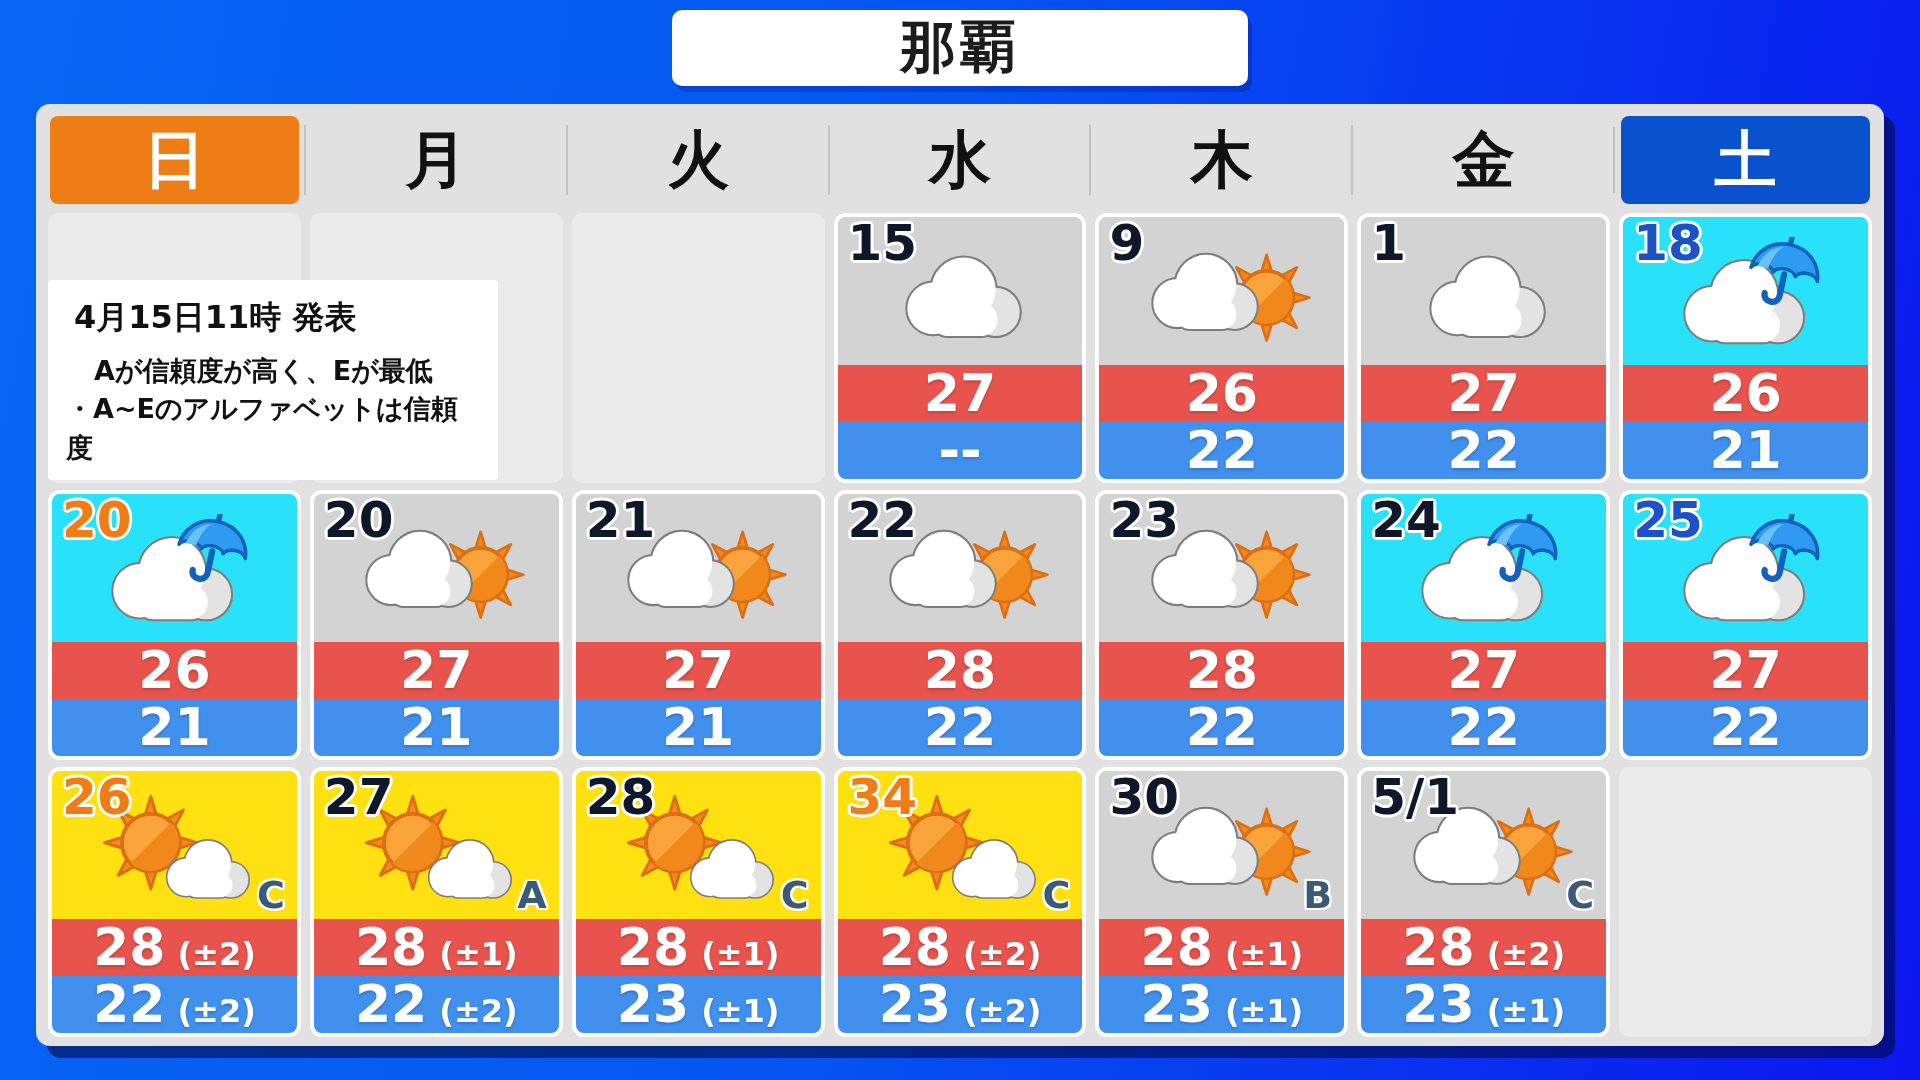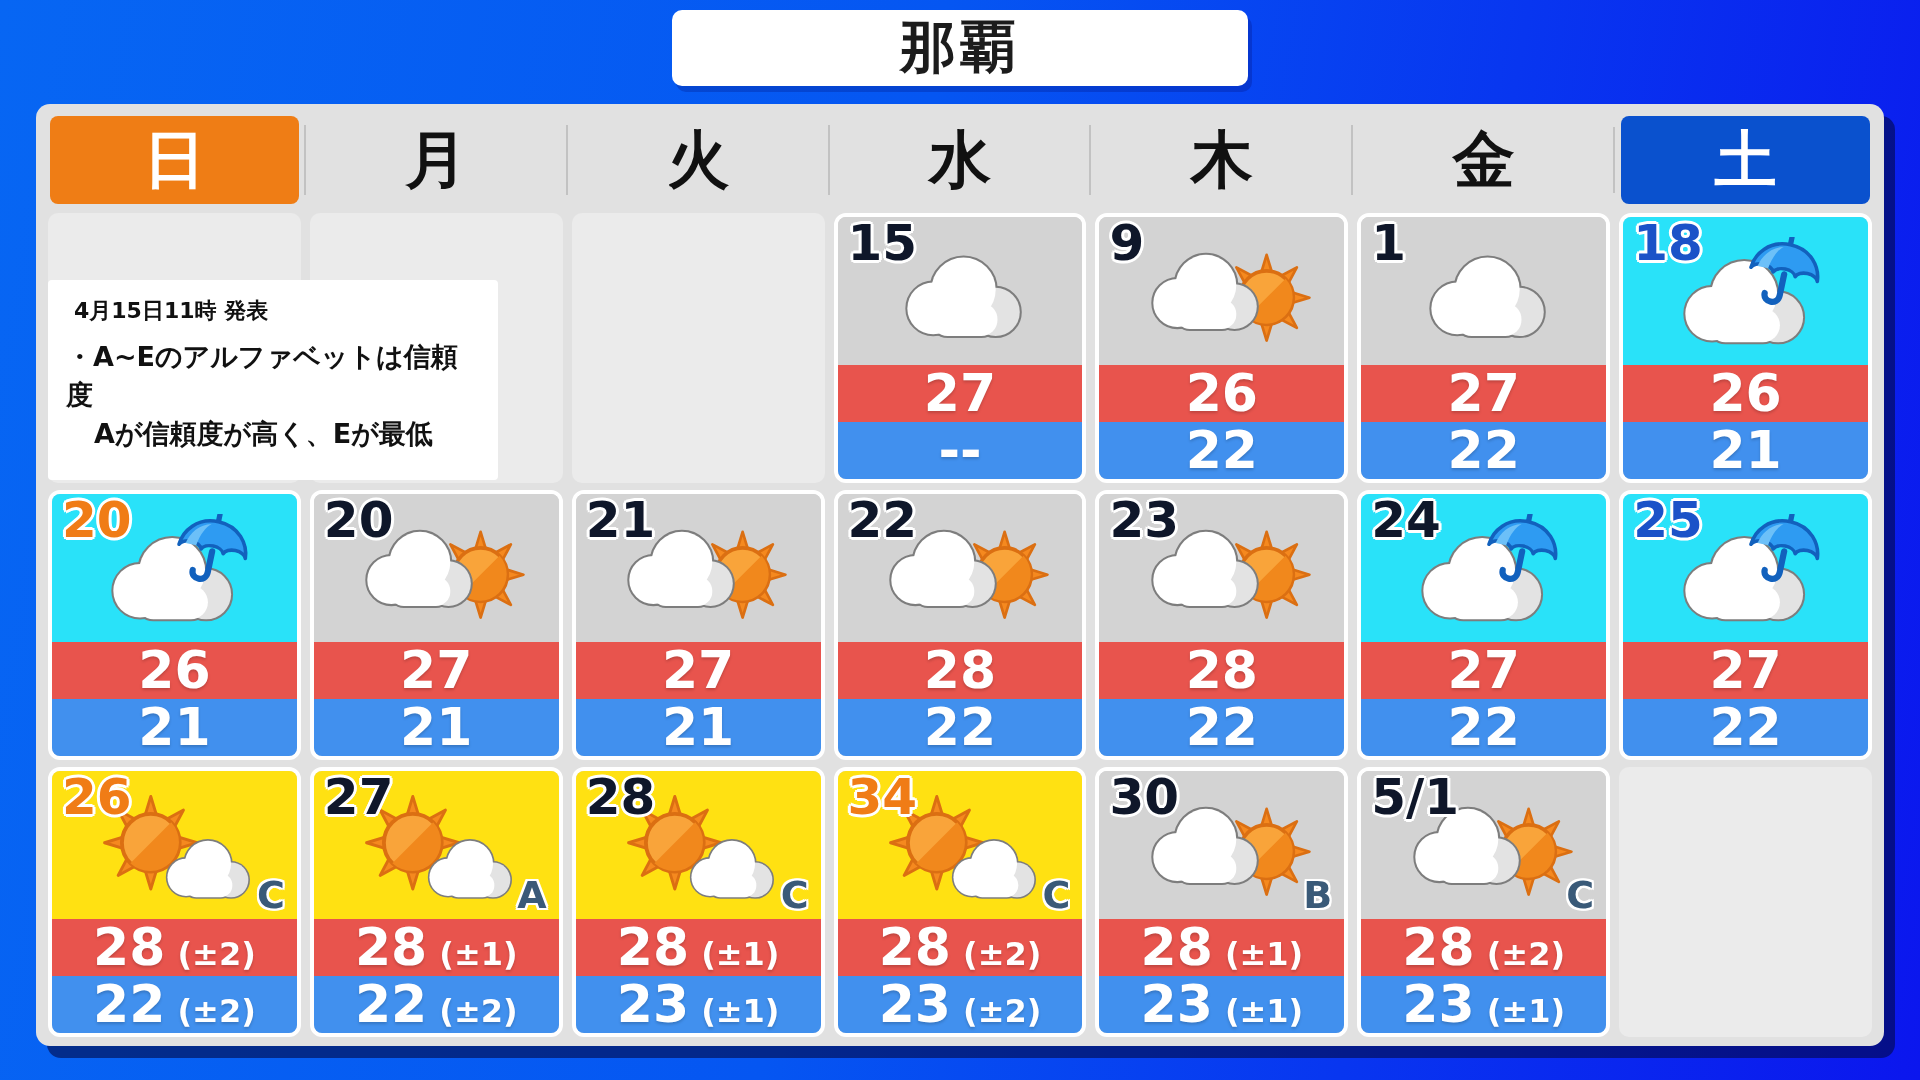--- a/index.html
+++ b/index.html
@@ -61,21 +61,21 @@
     color:#fff; text-shadow:0 2px 3px rgba(0,0,0,0.18); }
   .band.high { background:#e8544d; }
   .band.low  { background:#4190ee; }
   .band .t { font-size:52px; line-height:56px; }
   .band .r { font-size:32px; margin-left:12px; }
   .band .r:empty { margin-left:0; }
 
   
   .notice { position:absolute; left:12px; top:176px; width:450px; height:200px;
     background:#ffffff; border-radius:4px; padding:16px 14px 12px 18px; color:#111; z-index:5; }
-  .notice .issued { font-size:22px; margin-bottom:12px; padding-left:8px; }
+  .notice .issued { font-size:32px; margin-bottom:12px; padding-left:8px; }
   .notice .nline { font-size:27px; line-height:1.42; }
   .notice .indent { padding-left:28px; }
 </style>
 </head>
 <body>
 
 <div class="screen">
 
   <div class="title-box">
     <span>那覇</span>
@@ -779,17 +779,17 @@
     <div class="band low">
       <span class="t">23</span>
       <span class="r">(±1)</span>
     </div>
   </div>
         <div class="cell-empty"></div>
       </div>
 
     <div class="notice">
       <div class="issued">4月15日11時 発表</div>
+      <div class="nline indent">Aが信頼度が高く、Eが最低</div>
       <div class="nline">・A~Eのアルファベットは信頼度</div>
-      <div class="nline indent">Aが信頼度が高く、Eが最低</div>
     </div>
   </div>
 </div>
 
 </body></html>

